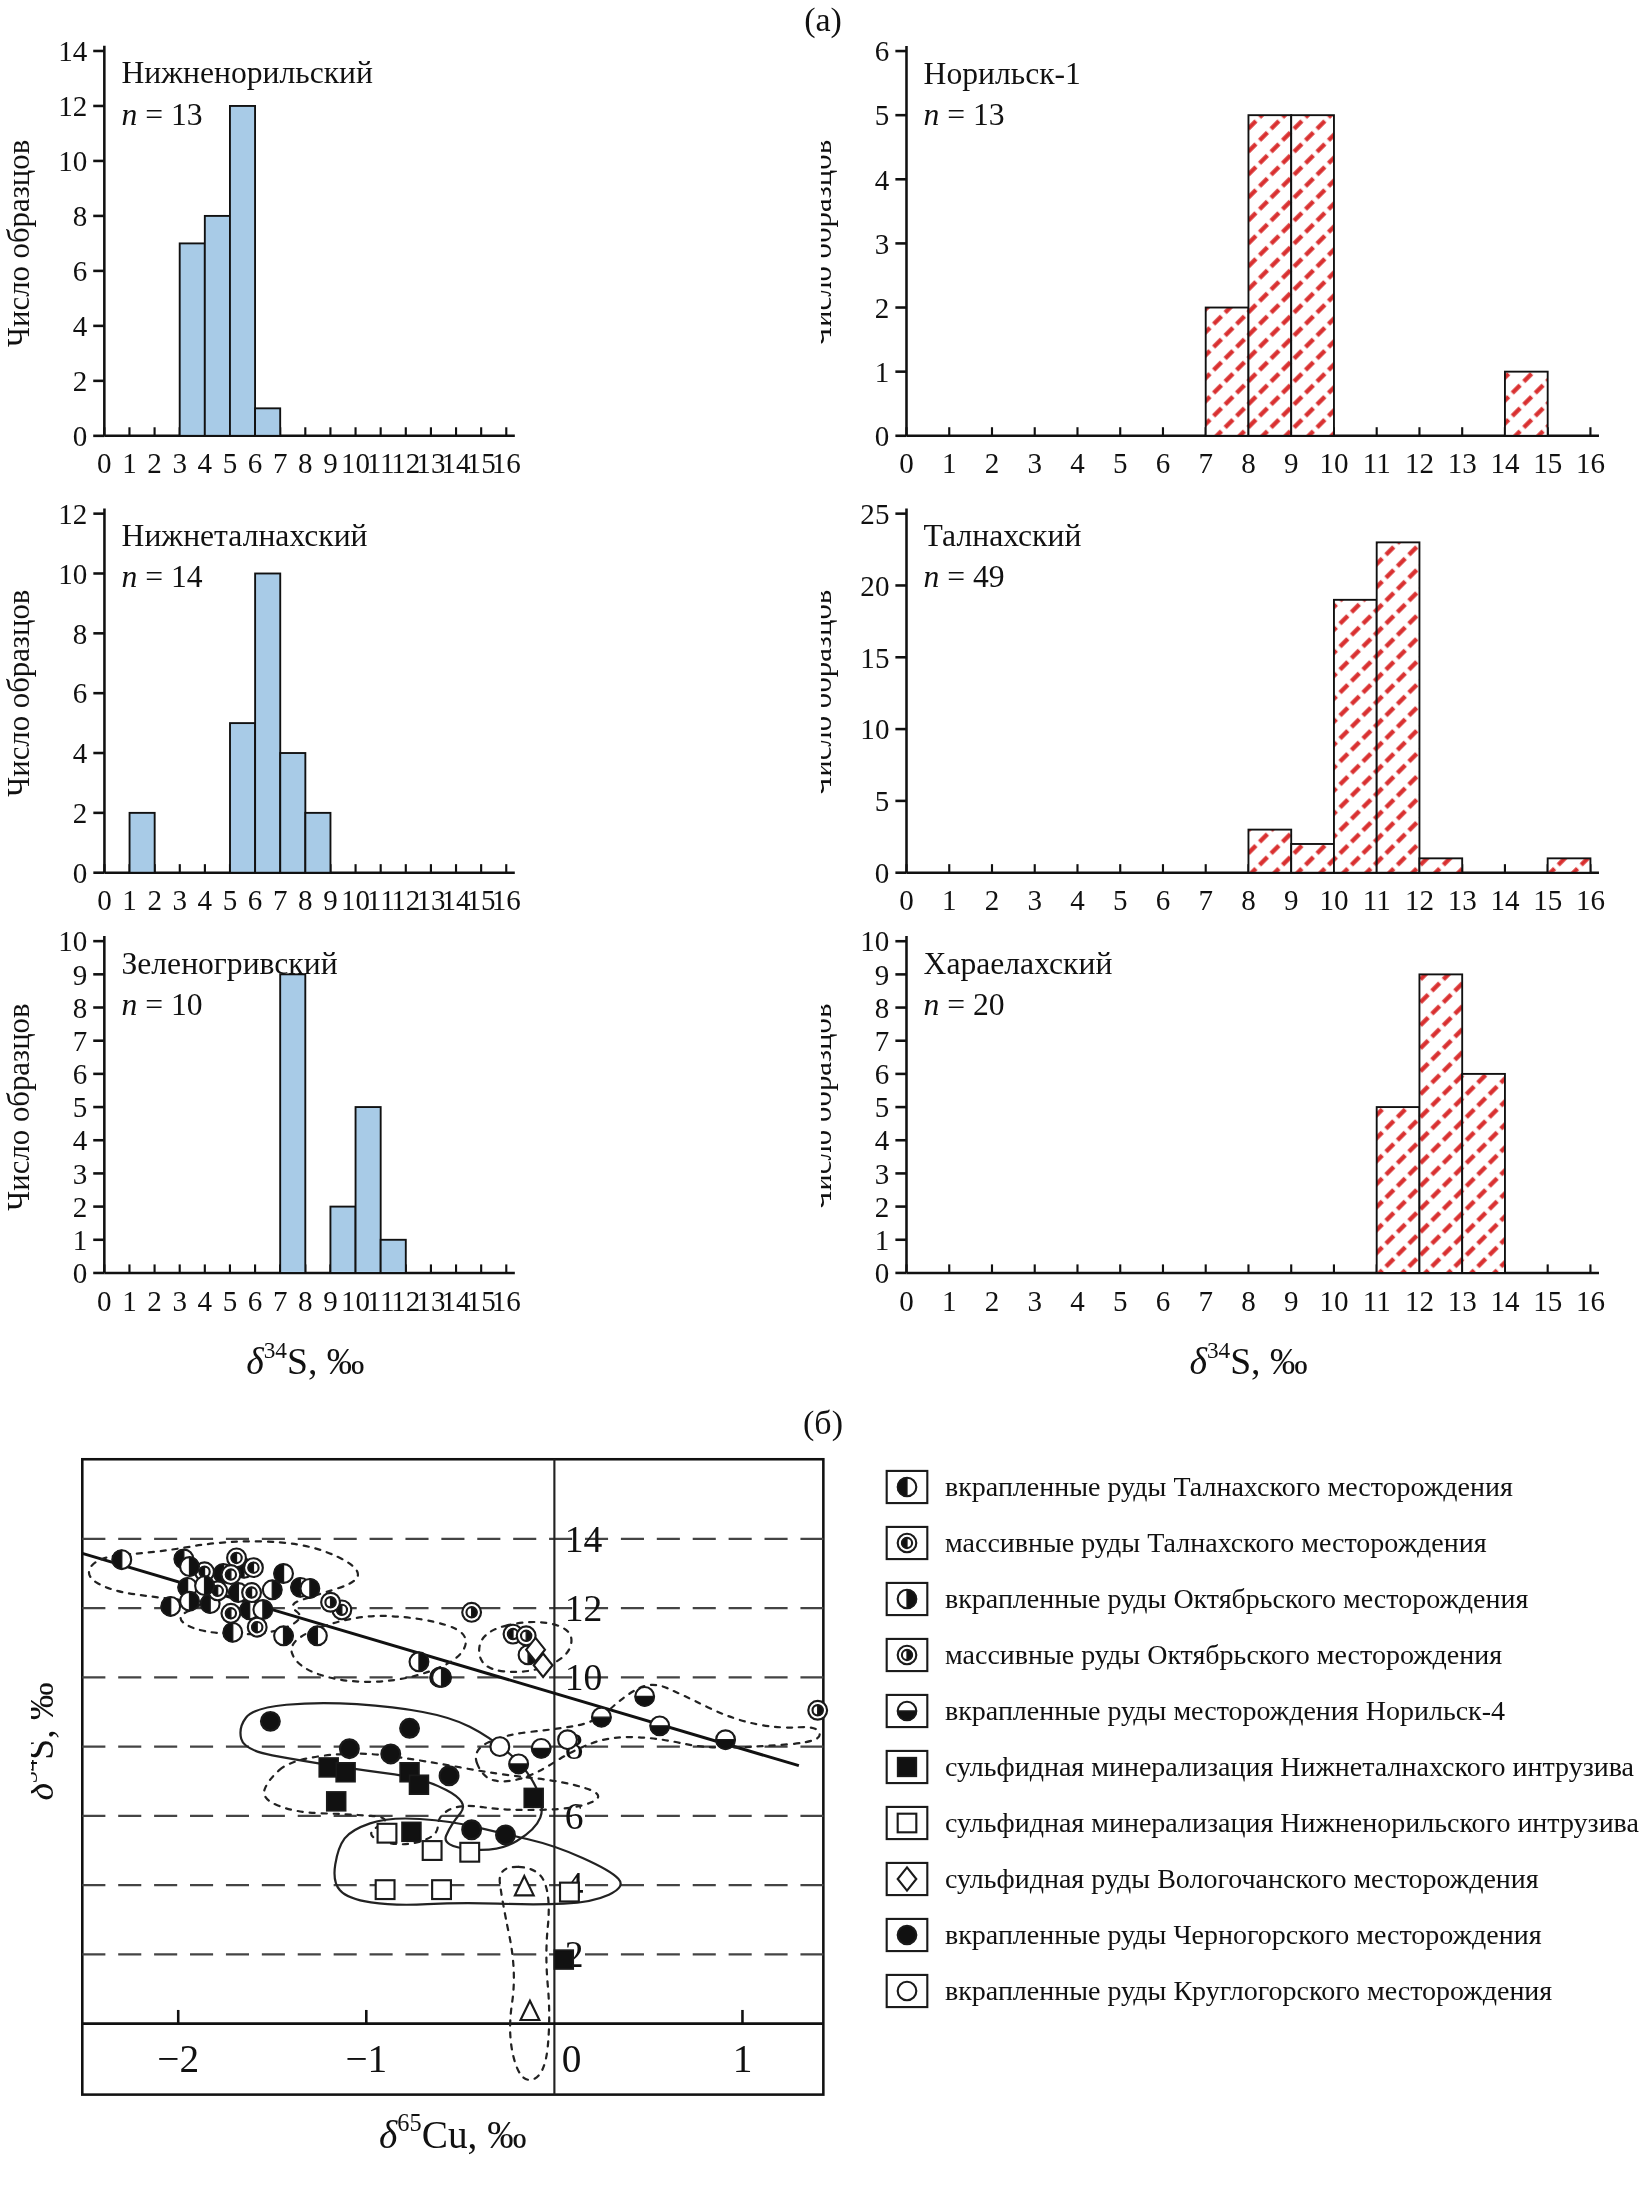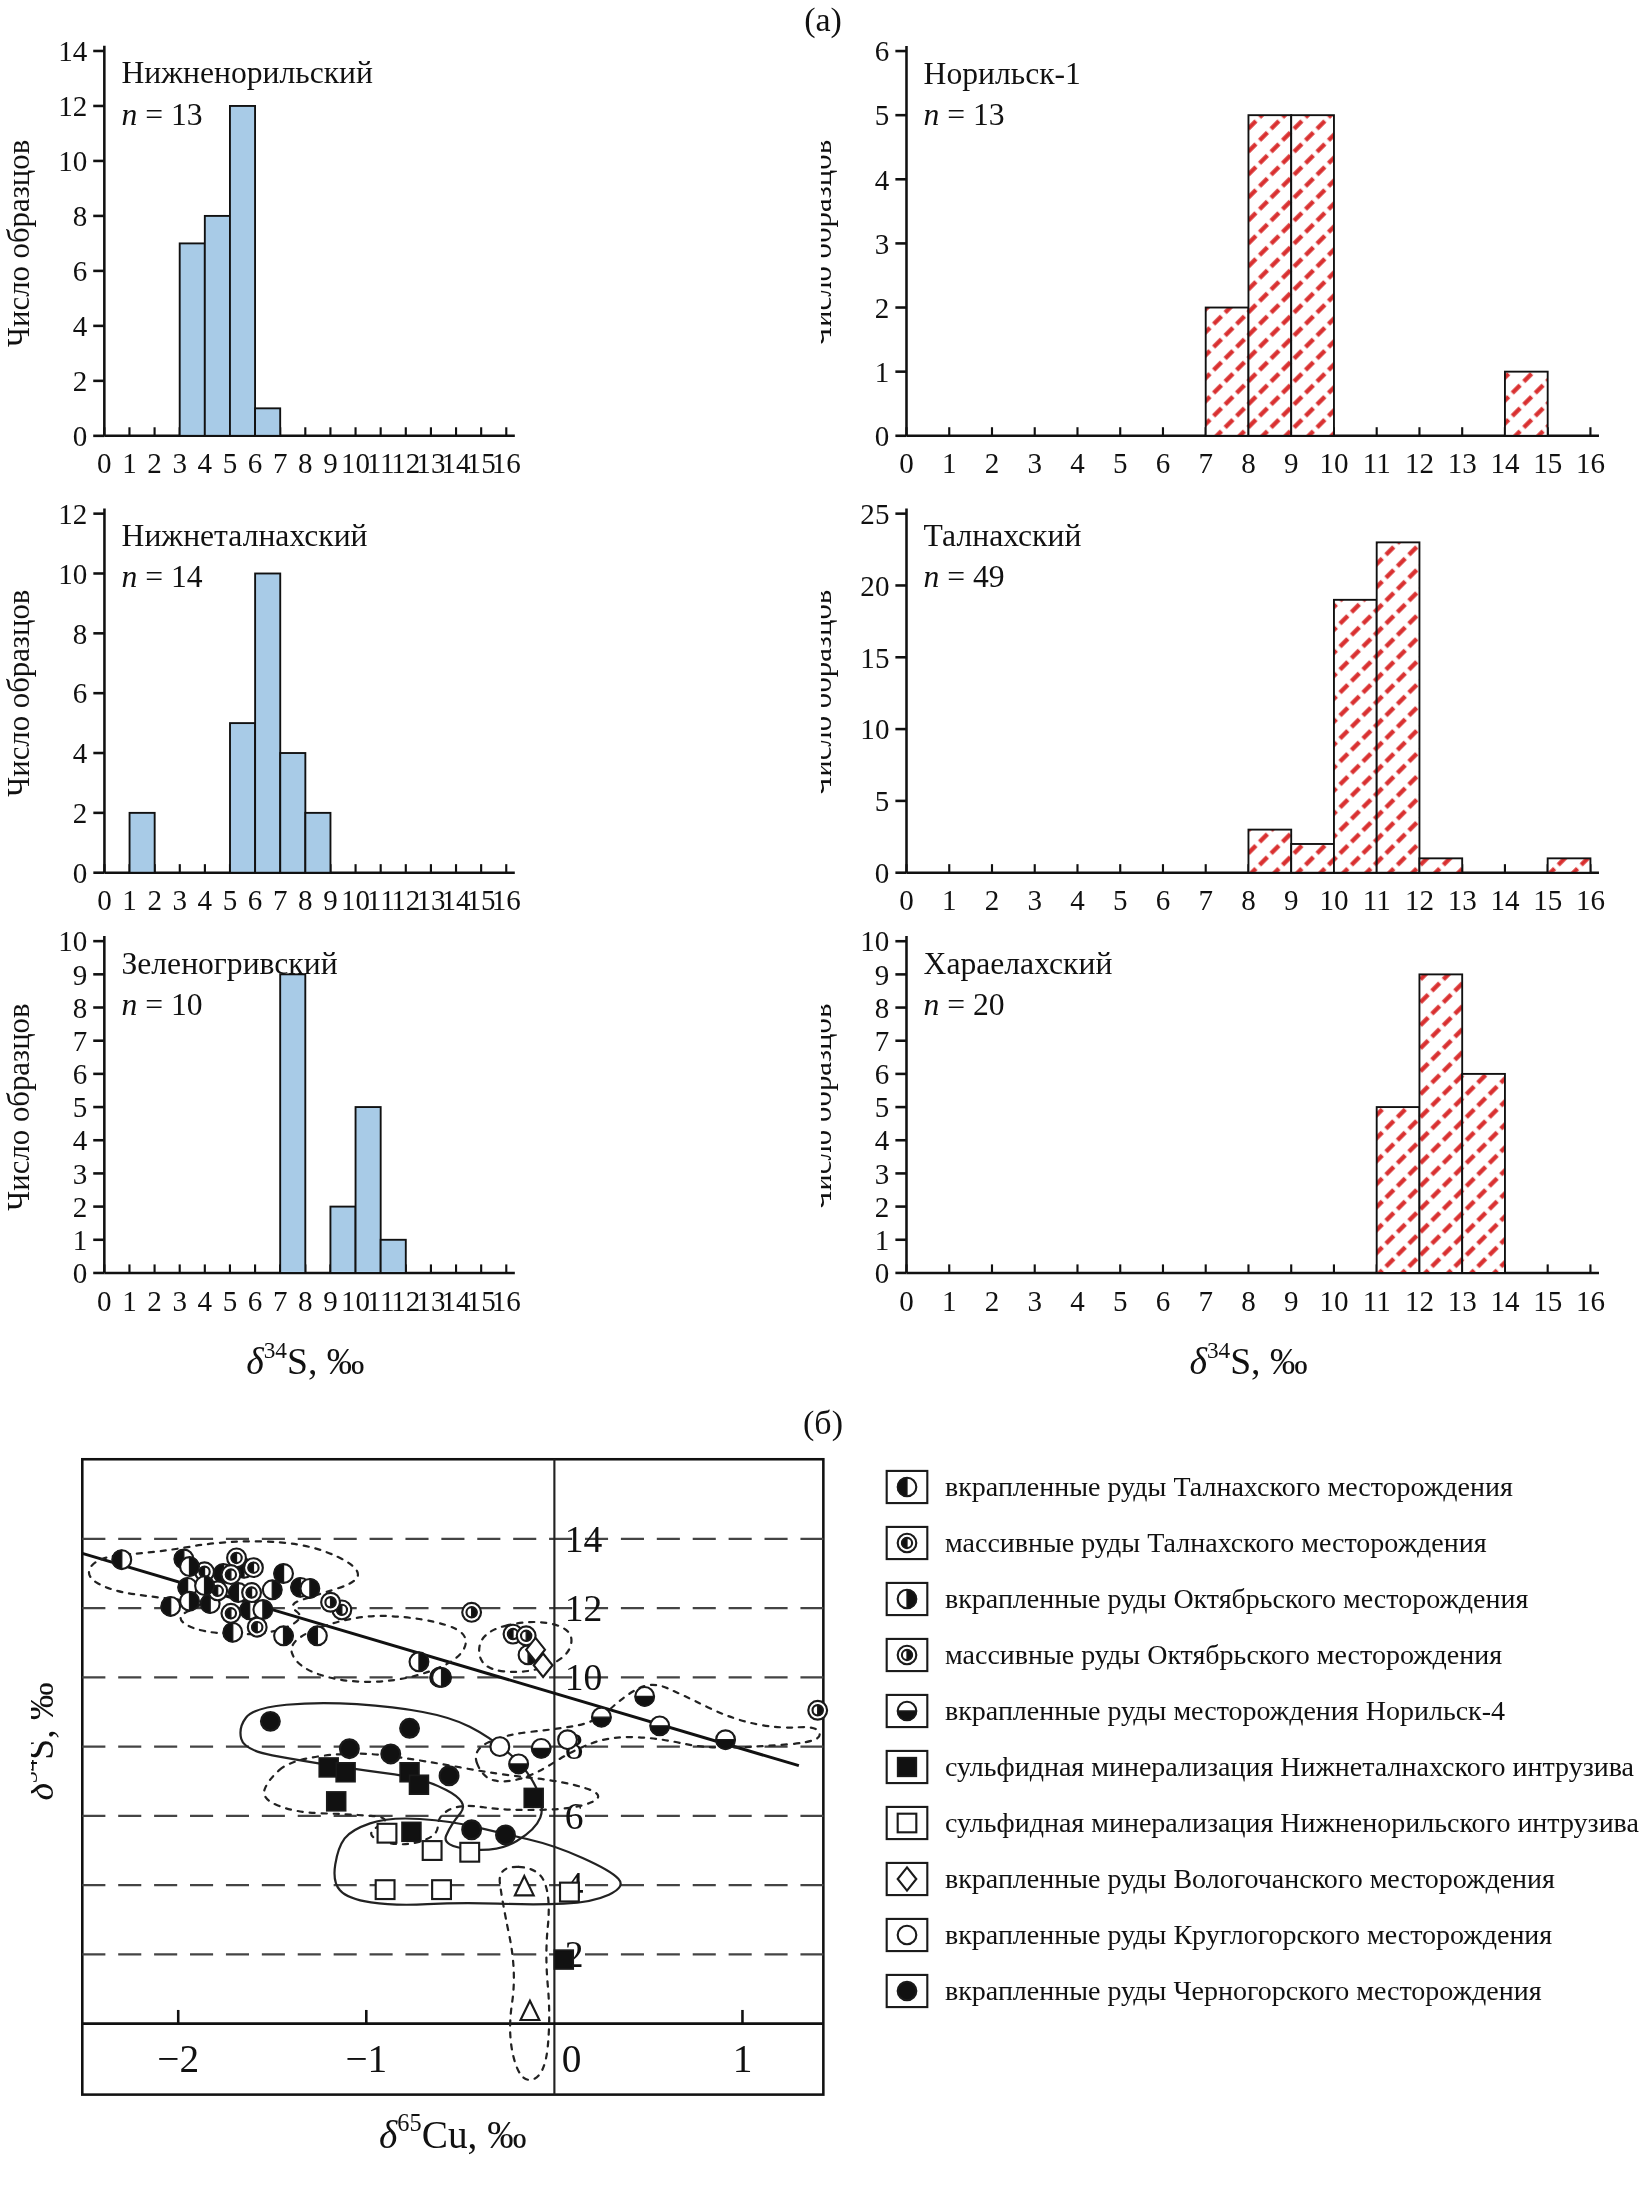--- a/index.html
+++ b/index.html
@@ -671,32 +671,32 @@
             <rect x="2" y="3" width="48" height="38" fill="#fff" stroke="#1a1a1a" stroke-width="2.5"></rect>
             <rect x="15" y="11" width="22" height="22" fill="#fff" stroke="#1a1a1a" stroke-width="2.5"></rect>
           </svg>
           <span>сульфидная минерализация Нижненорильского интрузива</span>
         </div>
         <div class="lg-row">
           <svg width="44" height="38" viewBox="0 0 52 44">
             <rect x="2" y="3" width="48" height="38" fill="#fff" stroke="#1a1a1a" stroke-width="2.5"></rect>
             <polygon points="26,8.25 37,22 26,35.75 15,22" fill="#fff" stroke="#1a1a1a" stroke-width="2.5"></polygon>
           </svg>
-          <span>вкрапленные руды Вологочанского месторождения</span>
+          <span>сульфидная руды Вологочанского месторождения</span>
+        </div>
+        <div class="lg-row">
+          <svg width="44" height="38" viewBox="0 0 52 44">
+            <rect x="2" y="3" width="48" height="38" fill="#fff" stroke="#1a1a1a" stroke-width="2.5"></rect>
+            <circle cx="26" cy="22" r="11" fill="#111111" stroke="#1a1a1a" stroke-width="2.5"></circle>
+          </svg>
+          <span>вкрапленные руды Черногорского месторождения</span>
         </div>
         <div class="lg-row">
           <svg width="44" height="38" viewBox="0 0 52 44">
             <rect x="2" y="3" width="48" height="38" fill="#fff" stroke="#1a1a1a" stroke-width="2.5"></rect>
             <circle cx="26" cy="22" r="11" fill="#fff" stroke="#1a1a1a" stroke-width="2.5"></circle>
           </svg>
           <span>вкрапленные руды Круглогорского месторождения</span>
-        </div>
-        <div class="lg-row">
-          <svg width="44" height="38" viewBox="0 0 52 44">
-            <rect x="2" y="3" width="48" height="38" fill="#fff" stroke="#1a1a1a" stroke-width="2.5"></rect>
-            <circle cx="26" cy="22" r="11" fill="#111111" stroke="#1a1a1a" stroke-width="2.5"></circle>
-          </svg>
-          <span>вкрапленные руды Черногорского месторождения</span>
         </div>
       </div>
   </div>
 </div>
 
 
 </body></html>

